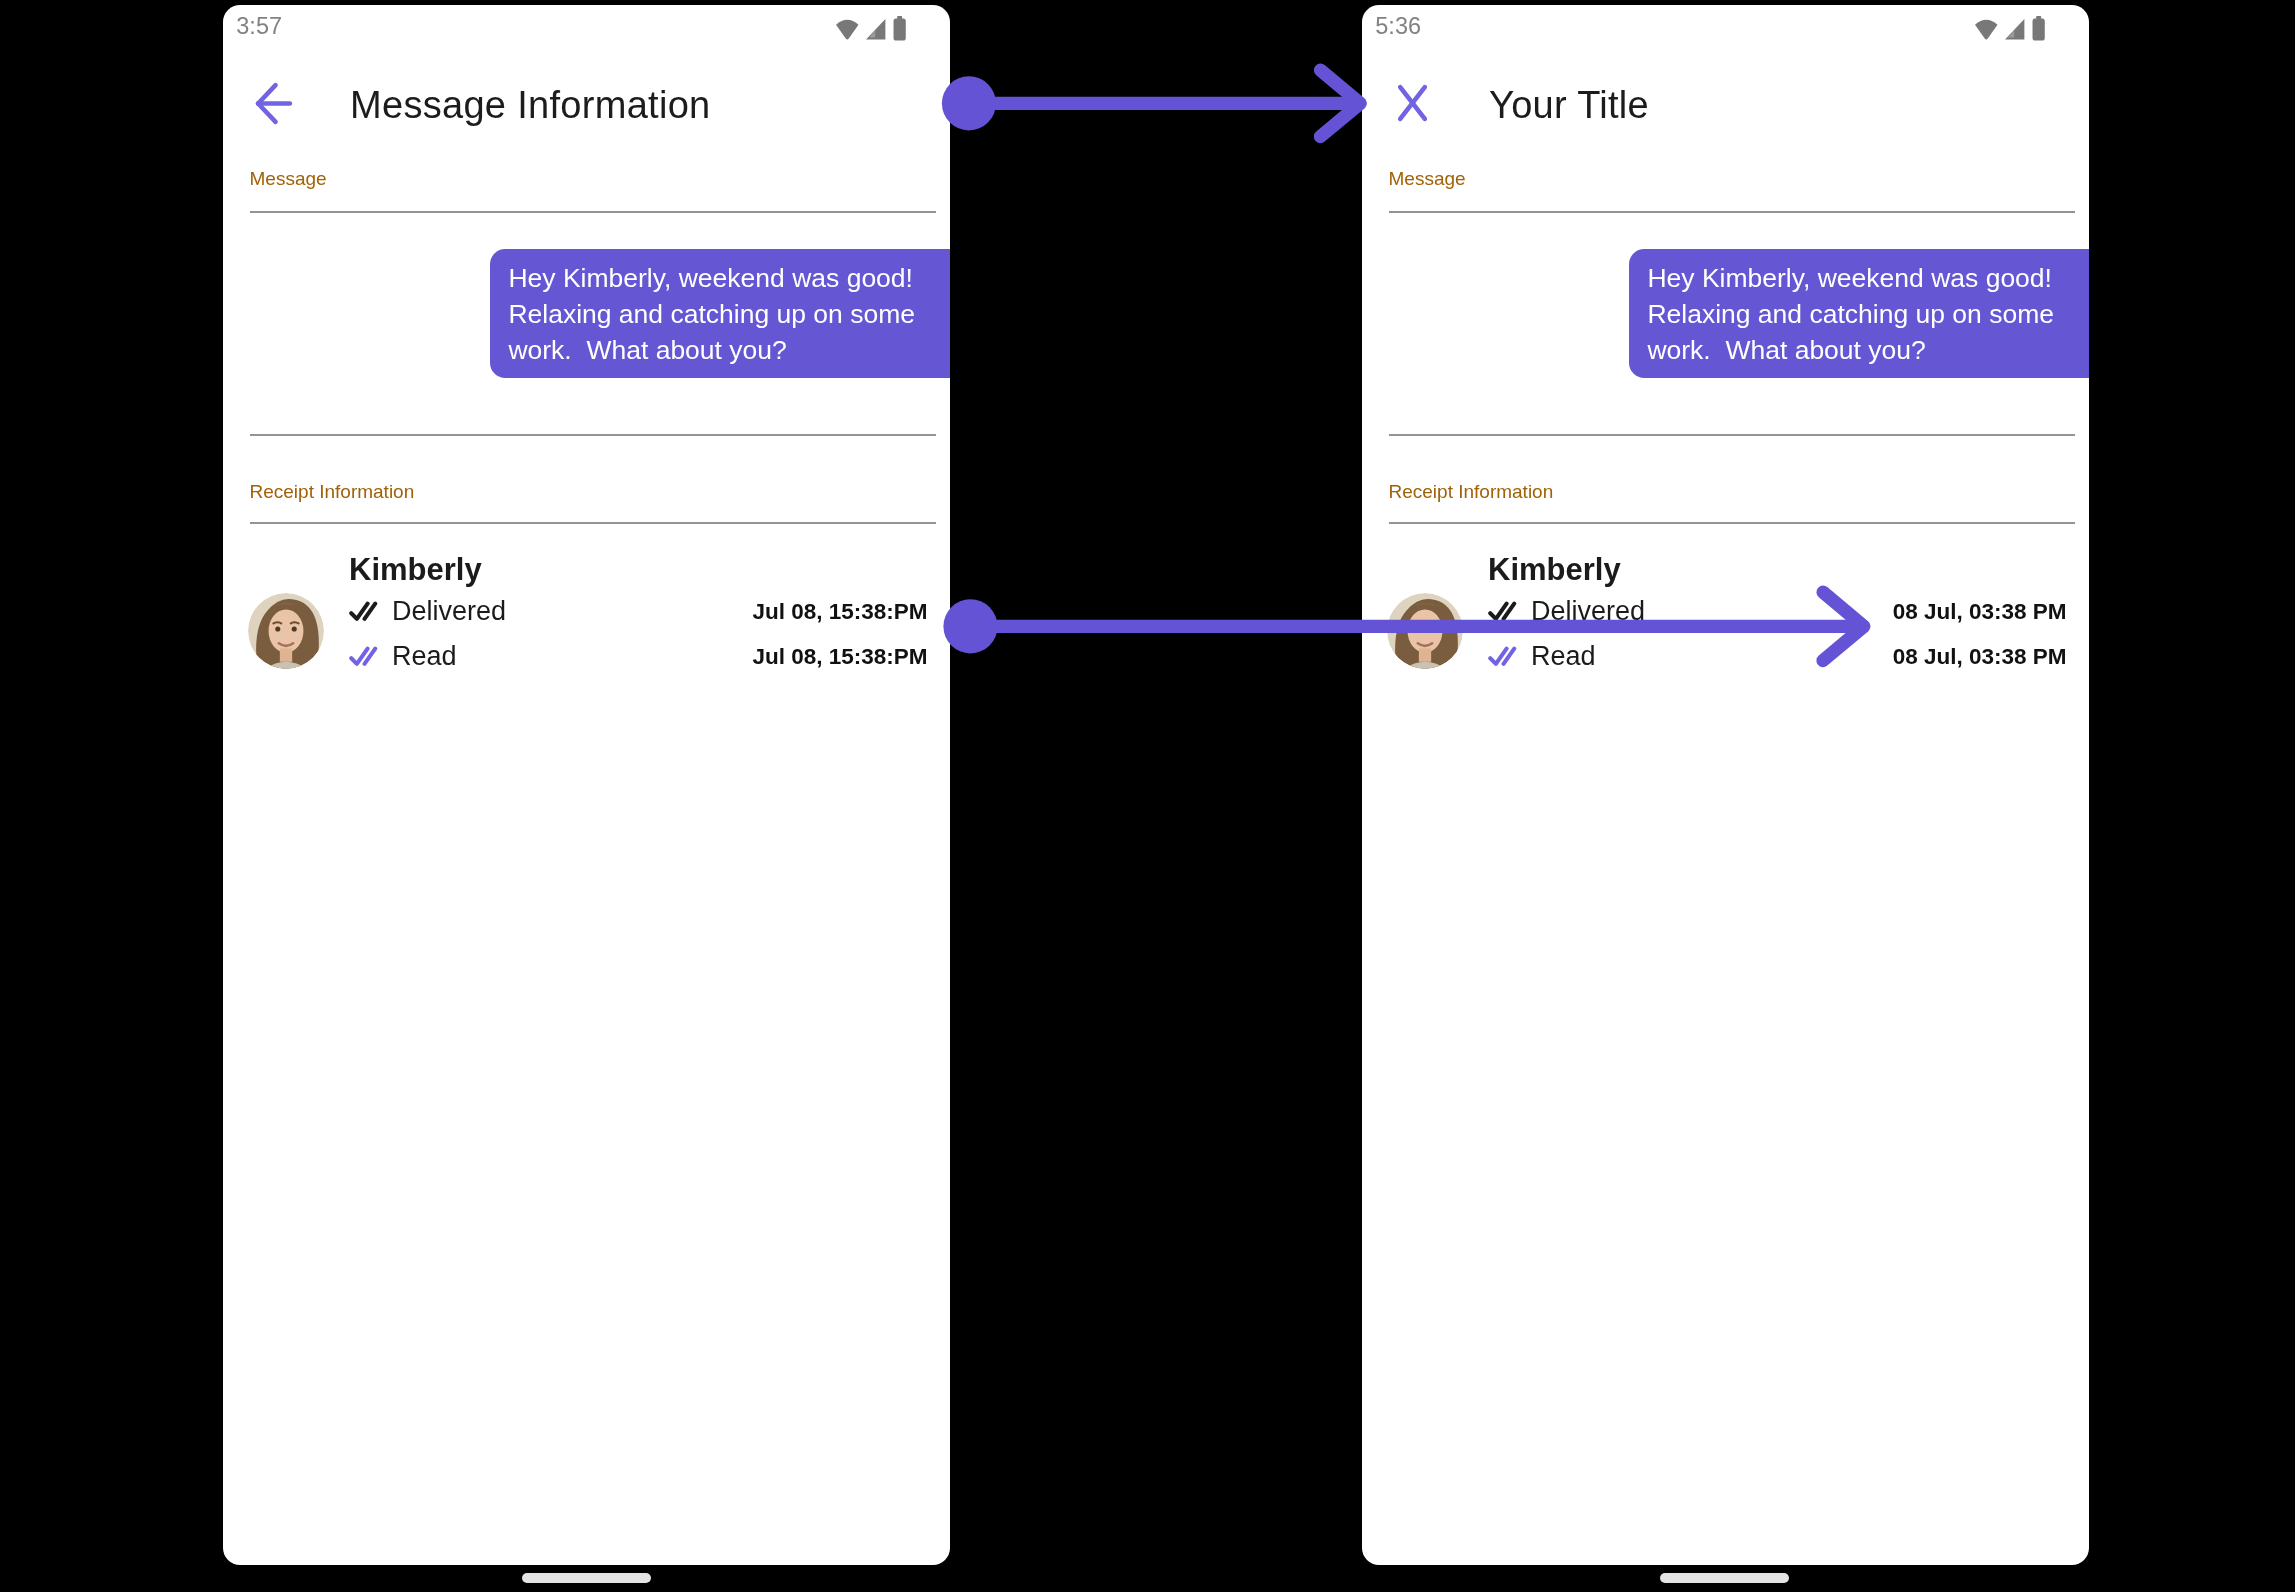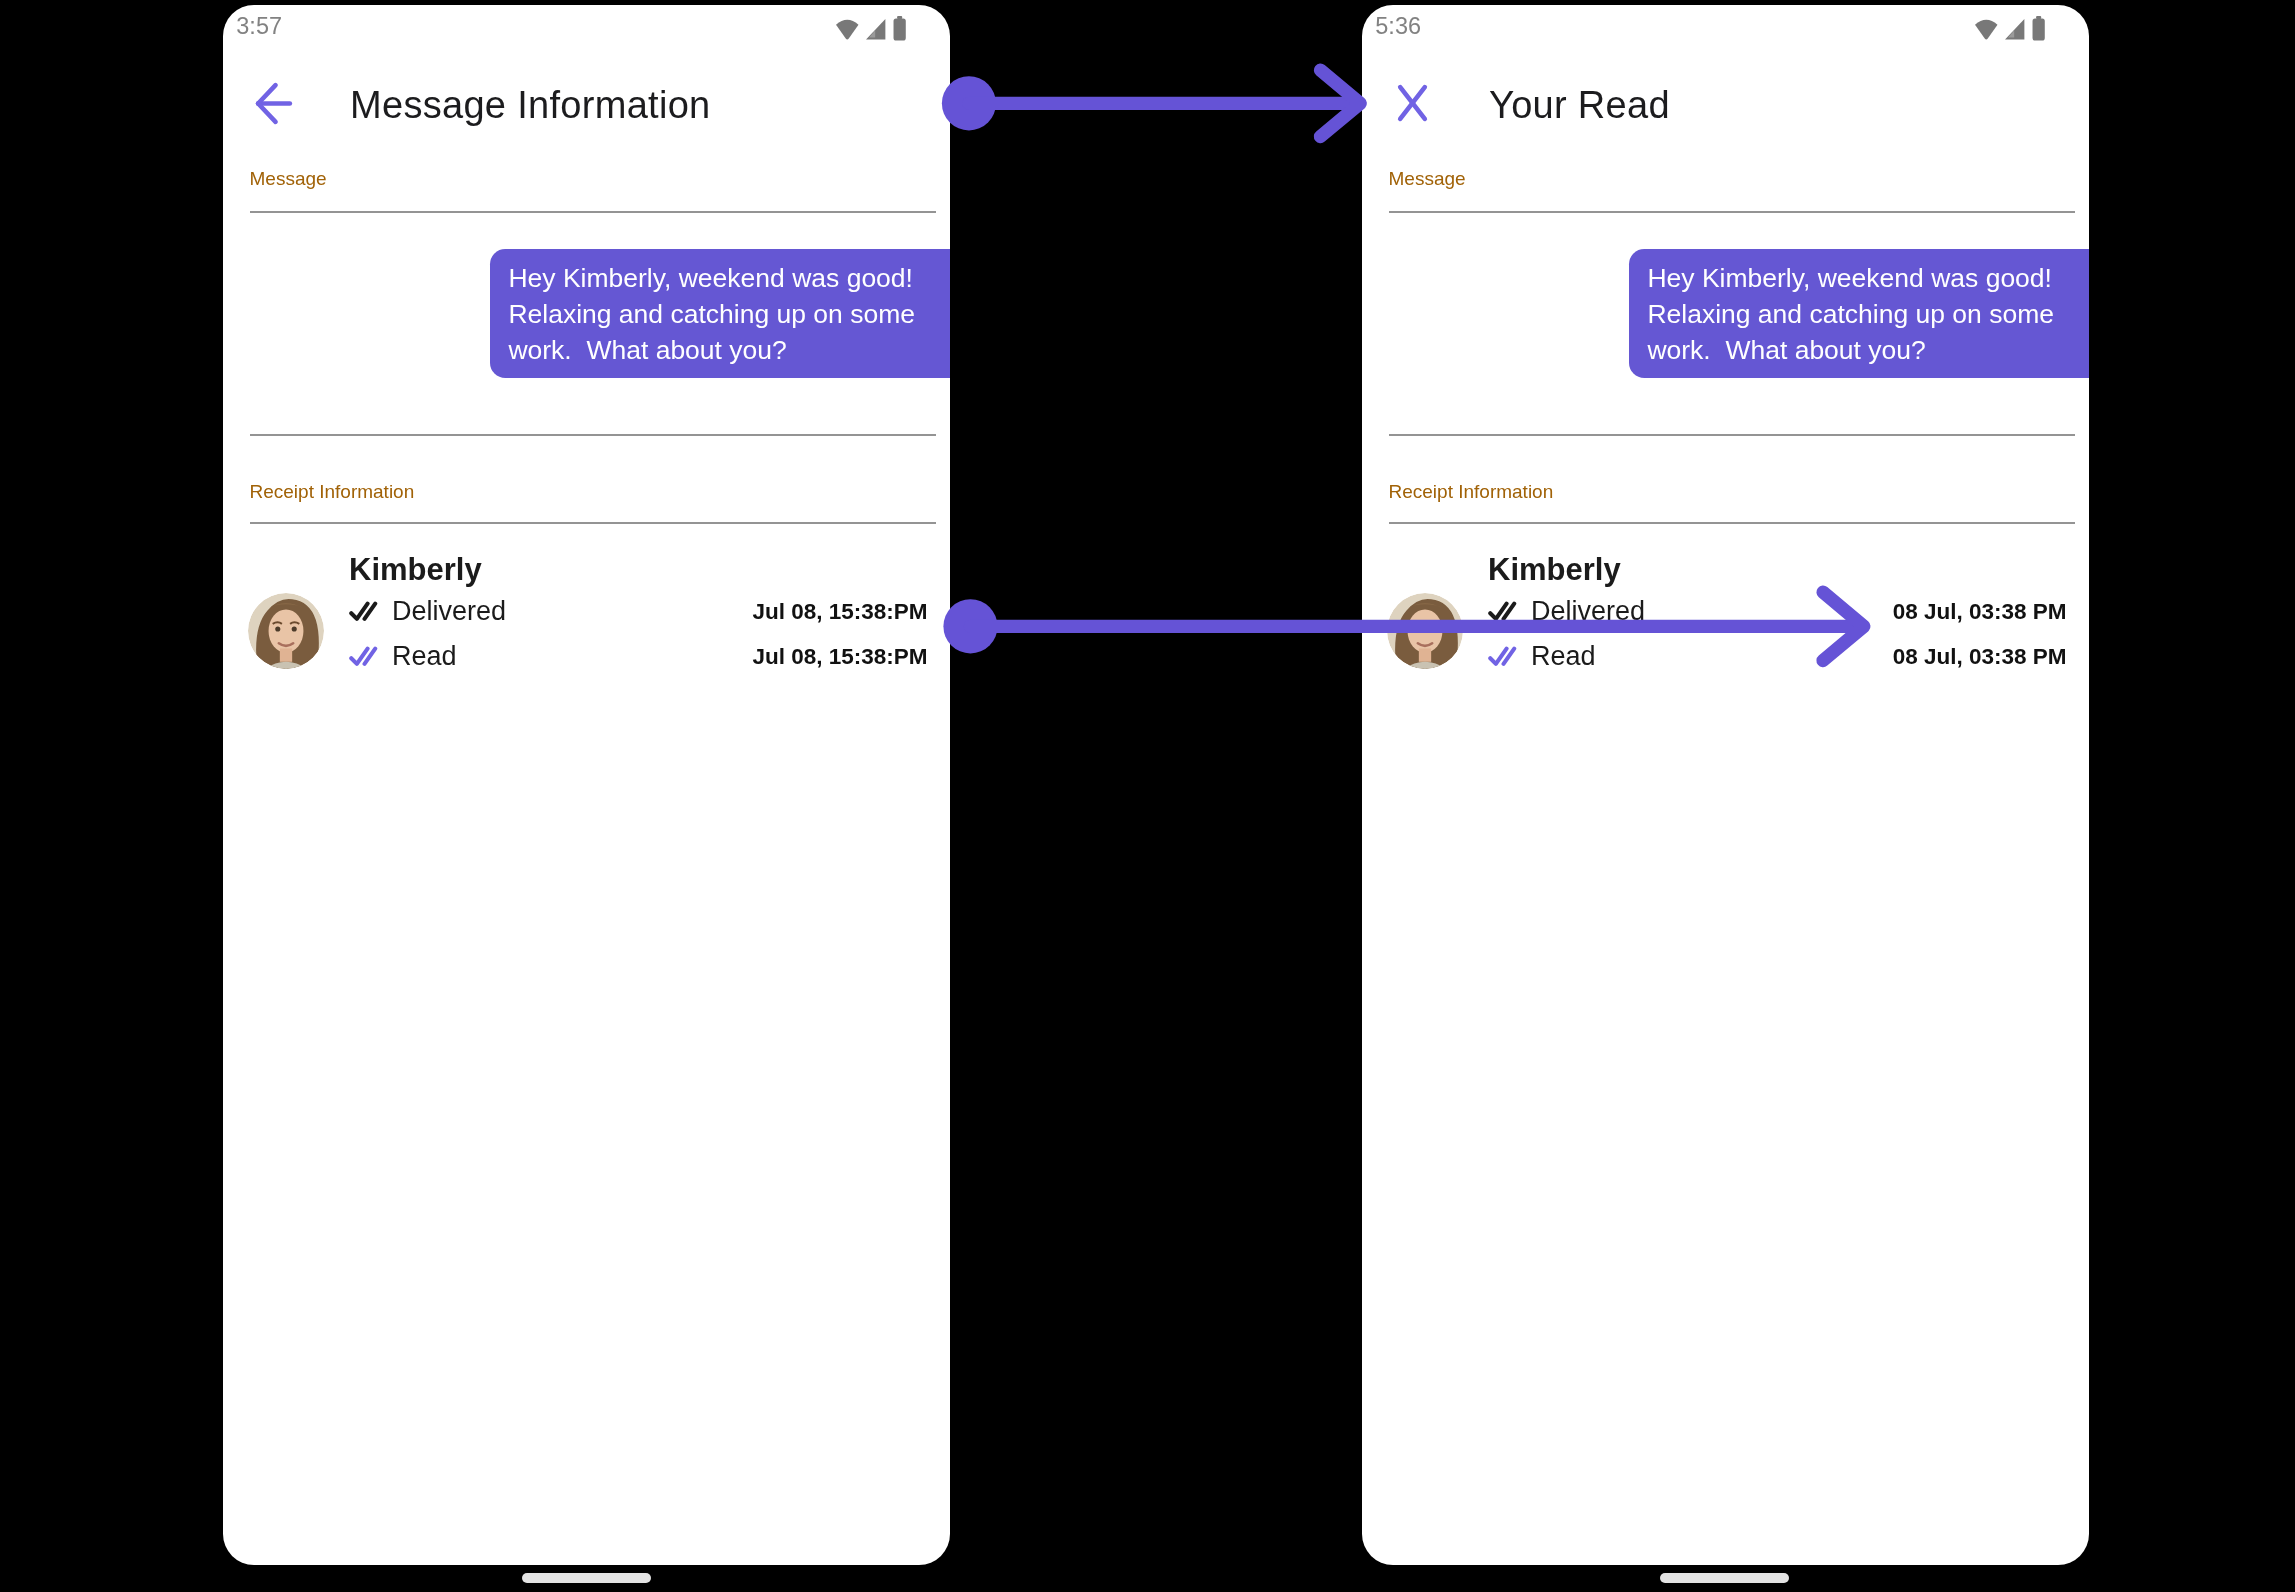--- a/index.html
+++ b/index.html
@@ -1,21 +1,21 @@
 <!DOCTYPE html>
 <html style="font-size:8.2px"><head>
 <meta charset="utf-8">
 <style>
   html,body{margin:0;padding:0;background:#000;}
   #canvas{position:relative;width:2295px;height:1593px;background:#000;overflow:hidden;
           font-family:"Liberation Sans", sans-serif;}
 
   
   .phone{position:absolute;top:5.1px;width:727px;height:1560px;background:#ffffff;
-         border-radius:31px;overflow:hidden;}
+         border-radius:17px;overflow:hidden;}
   .phone.left{left:223px;}
   .phone.right{left:1362px;}
 
   
   .status-time{position:absolute;left:13.3px;top:8.2px;font-size:23.5px;color:#828282;}
   .status-icons{position:absolute;right:44px;top:11.2px;display:flex;align-items:flex-end;gap:6.1px;}
   .status-icons svg{display:block;}
 
   
   .nav-btn{position:absolute;left:29px;top:76px;width:43px;height:47px;display:flex;
@@ -182,21 +182,21 @@
     <button class="nav-btn">
       <span>
         <svg width="33" height="40" viewBox="0 0 64 78">
           <g stroke="#7163e4" stroke-width="9" stroke-linecap="round">
             <line x1="8" y1="8" x2="56" y2="70"></line>
             <line x1="56" y1="8" x2="8" y2="70"></line>
           </g>
         </svg>
       </span>
     </button>
-    <div class="app-title">Your Read</div>
+    <div class="app-title">Your Title</div>
 
     <div class="section-label label-message">Message</div>
     <div class="divider d1"></div>
 
     <div class="bubble">Hey Kimberly, weekend was good!  Relaxing and catching up on some work.  What about you?</div>
     <div class="divider d2"></div>
 
     <div class="section-label label-receipt">Receipt Information</div>
     <div class="divider d3"></div>
 

